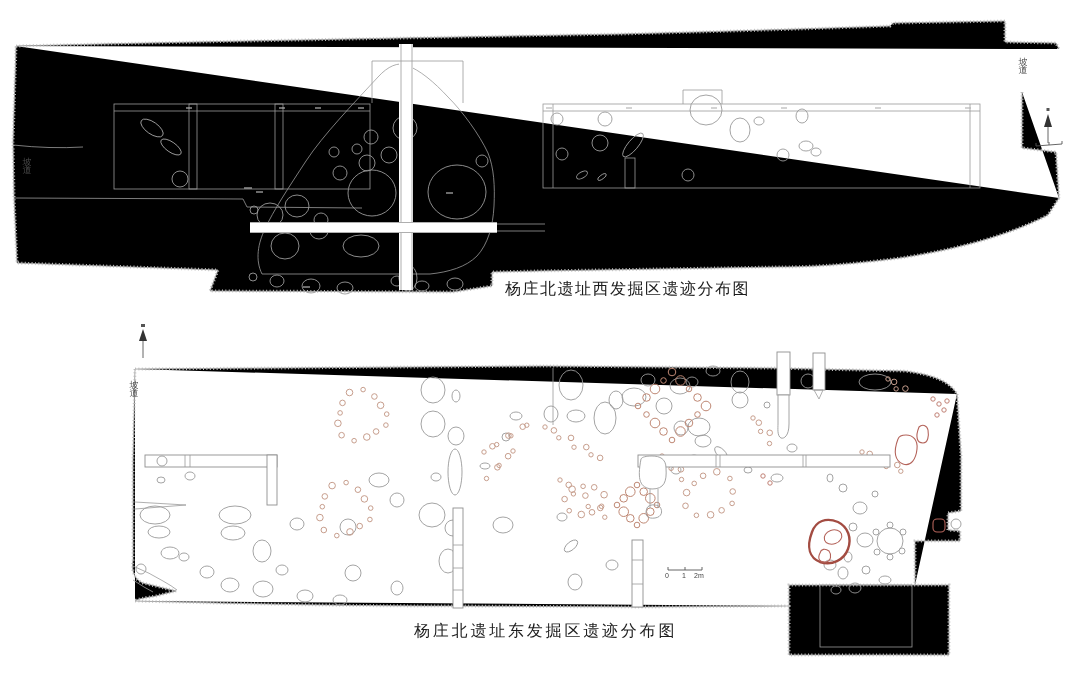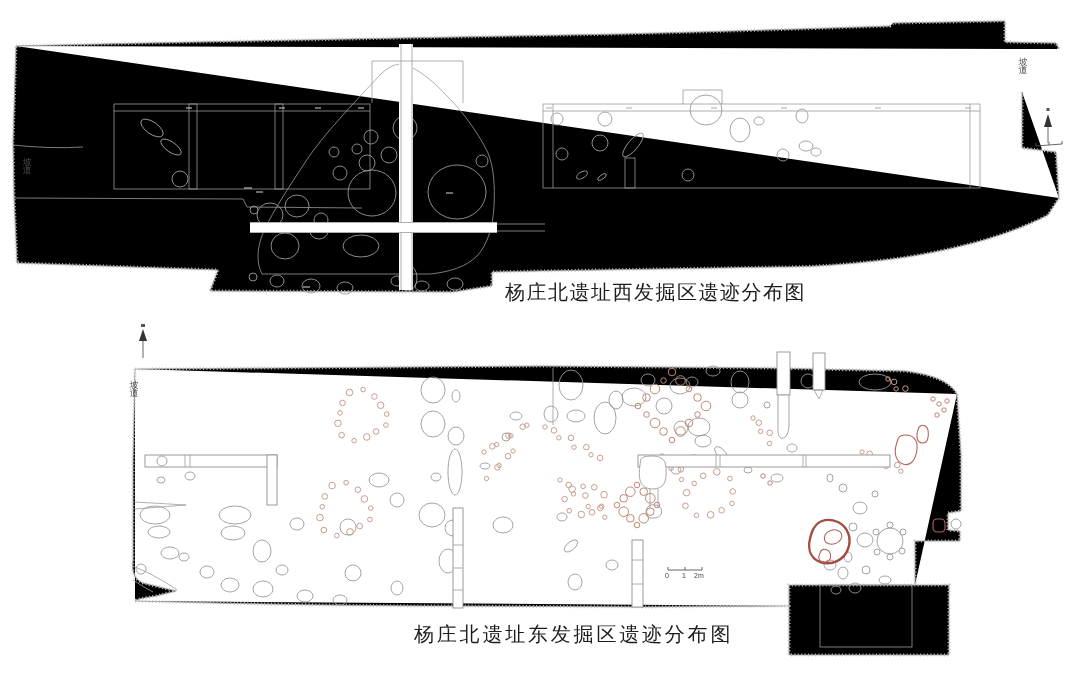--- a/index.html
+++ b/index.html
@@ -17,21 +17,21 @@
   .post{fill:none;stroke:#c79e8d;stroke-width:1;}
   .enc{fill:none;stroke:#bf8874;stroke-width:1;}
   .reddot{fill:none;stroke:#c07f74;stroke-width:1;}
   .redline{fill:none;stroke:#b4635a;stroke-width:1.1;}
   .redthick{fill:none;stroke:#a34c42;stroke-width:2.4;}
   .dash{stroke:#b5b5b5;stroke-width:1.2;}
   .dark{fill:none;stroke:#555;stroke-width:0.9;}
   .arrowhead{fill:#333;stroke:none;}
   
   .label{position:absolute;color:#1f1f1f;white-space:nowrap;}
-  .caption{font-size:20px;letter-spacing:1.5px;color:#1c1c1c;}
+  .caption{font-size:16px;letter-spacing:1.5px;color:#1c1c1c;}
   .caption-east{letter-spacing:2.8px;text-align:right;}
   .ramp{writing-mode:vertical-rl;text-orientation:upright;font-size:9px;color:#4a4a4a;letter-spacing:8px;}
   .scaletxt{font-size:7px;color:#444;font-family:"Liberation Sans","DejaVu Sans",sans-serif;}
 </style>
 </head>
 <body>
 
 <div class="stage">
 
 <svg width="1080" height="684" viewBox="0 0 1080 684">

